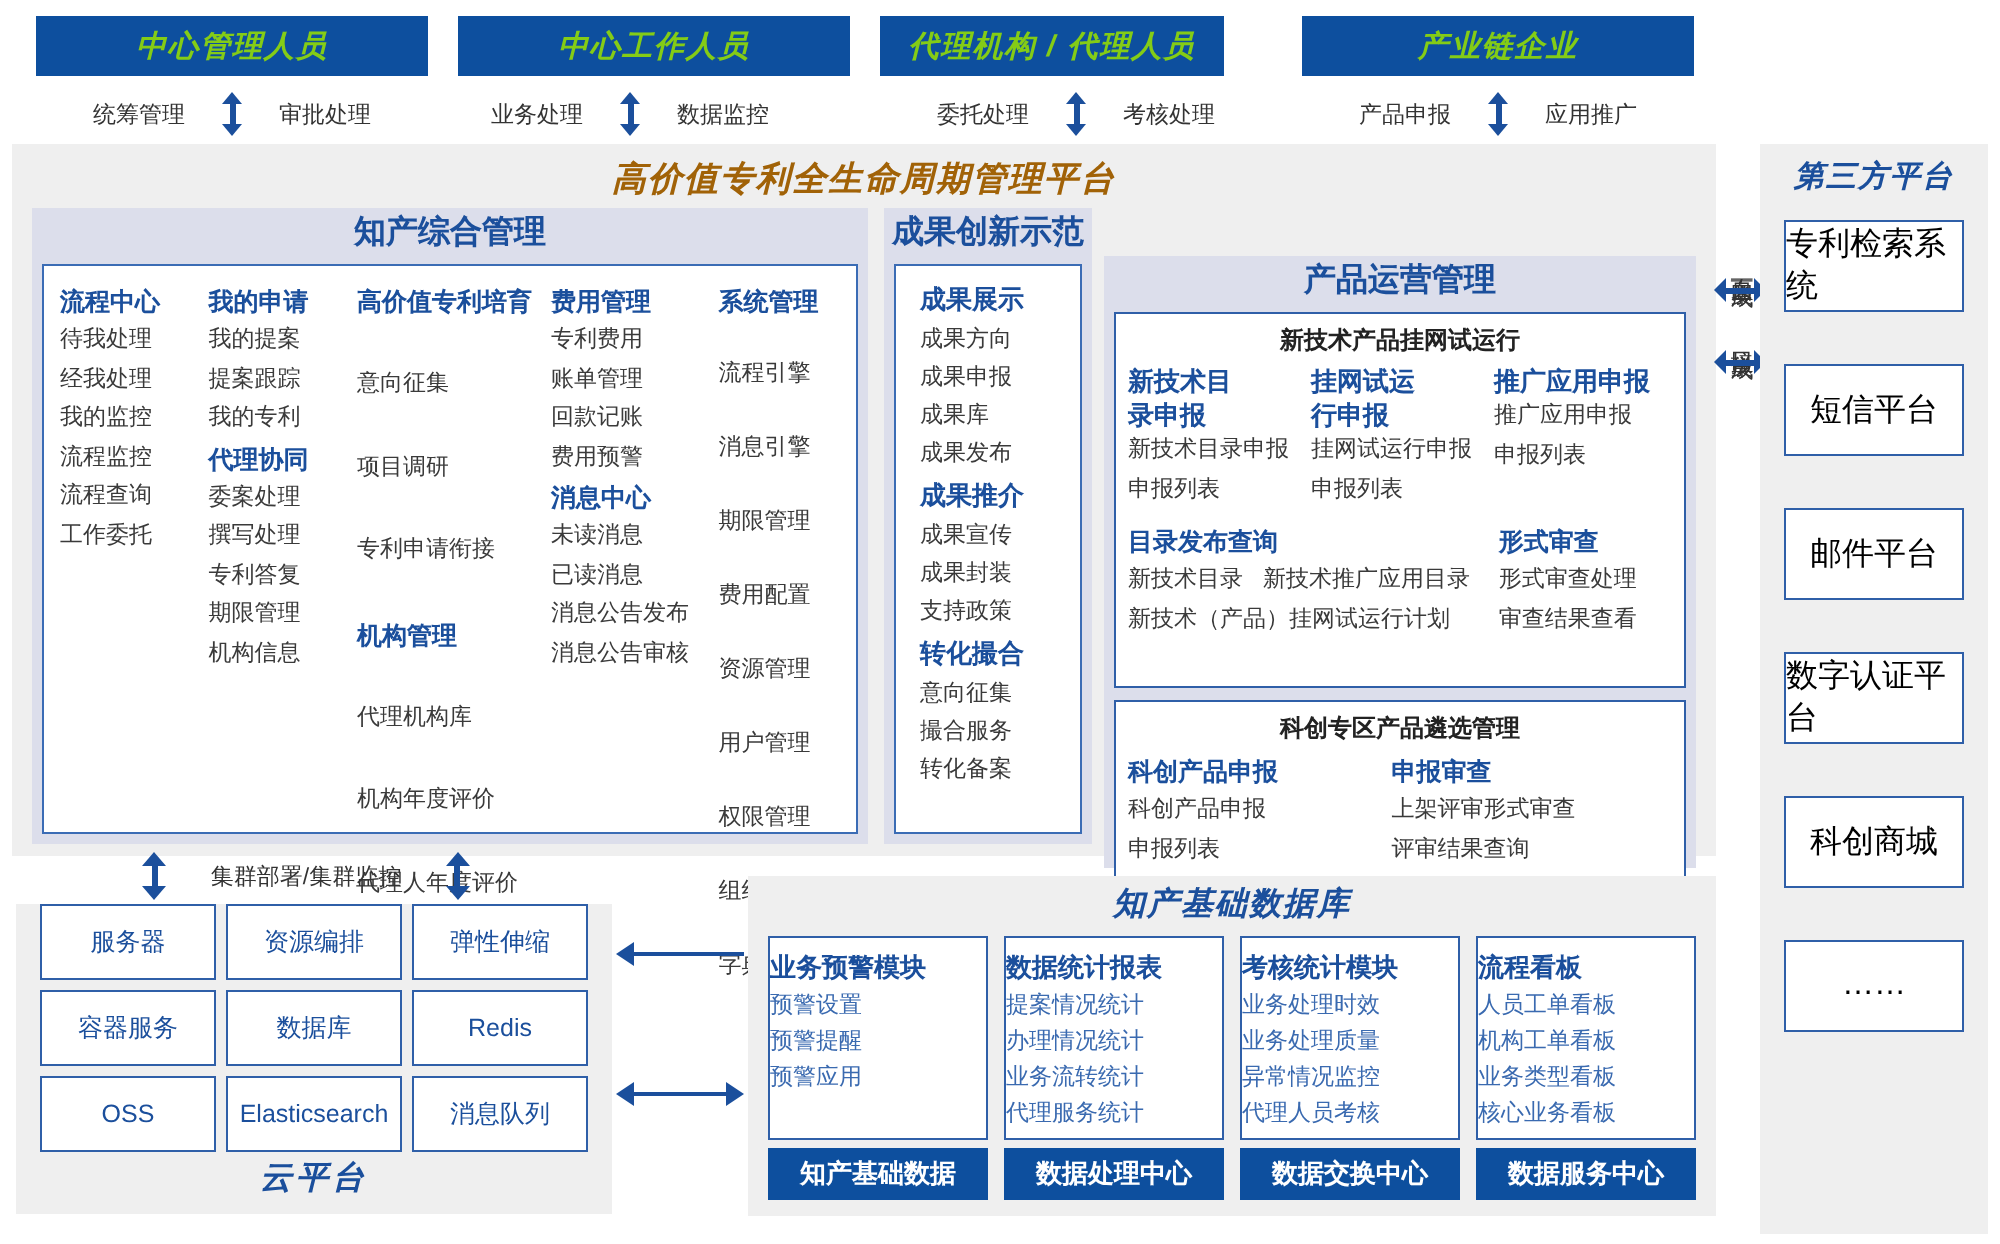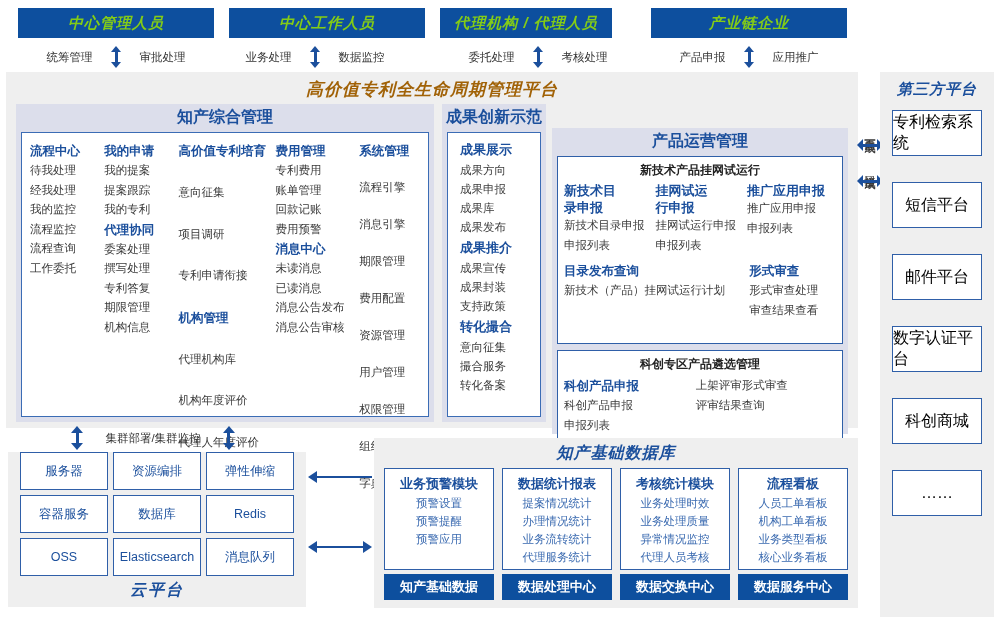--- a/index.html
+++ b/index.html
@@ -164,21 +164,21 @@
     position:absolute;left:374px;top:438px;width:484px;height:170px;background:#efefef;
   }
   #db-title{
     text-align:center;font-size:16px;font-weight:bold;font-style:italic;
     color:#1b4f9c;line-height:30px;letter-spacing:1px;
   }
   #db-cols{display:flex;gap:8px;padding:0 10px;}
   .db-col{flex:1;display:flex;flex-direction:column;}
   .db-card{
     border:1.5px solid #2f5fa8;background:#fff;height:96px;
-    display:flex;flex-direction:column;align-items:center;padding-top:4px;font-family:Liberation Serif, serif;
+    display:flex;flex-direction:column;align-items:flex-start;padding-top:4px;font-family:Liberation Serif, serif;
   }
   .db-card .h{font-size:13px;font-weight:bold;color:#1b4f9c;line-height:21px;}
   .db-card .r{font-size:11.5px;color:#3a6ab0;line-height:18px;}
   .db-foot{
     margin-top:4px;height:26px;background:#0d4f9e;color:#fff;
     display:flex;align-items:center;justify-content:center;
     font-size:13px;font-weight:bold;
   }
 </style>
 </head>
@@ -326,39 +326,44 @@
             </div>
             <div class="col" style="width: 95px;">
               <div class="cat" style="white-space: normal; line-height: 17px; font-size: 13px; width: 95px;">推广应用申报</div>
               <div class="itm">推广应用申报</div>
               <div class="itm">申报列表</div>
             </div>
           </div>
         <div id="sb1-row2" style="display:flex;padding:6px 0 0 6px;">
             <div class="col" style="width: 190px;">
               <div class="cat">目录发布查询</div>
+              <div style="display: flex; gap: 10px;">
+                <span class="itm">新技术目录</span>
+                <span class="itm">新技术推广应用目录</span>
+              </div>
               <div class="itm">新技术（产品）挂网试运行计划</div>
             </div>
             <div class="col" style="width: 95px;">
               <div class="cat">形式审查</div>
               <div class="itm">形式审查处理</div>
               <div class="itm">审查结果查看</div>
             </div>
           </div>
       </div>
 
       <div class="subbox" id="sb2" style="left:0;top:194px;right:0;height:92px;">
         <div class="subbox-title">科创专区产品遴选管理</div>
         <div id="sb2-row1" style="display:flex;padding:2px 0 0 6px;">
             <div class="col" style="width: 135px;">
               <div class="cat">科创产品申报</div>
               <div class="itm">科创产品申报</div>
               <div class="itm">申报列表</div>
             </div>
             <div class="col" style="width: 150px;">
+              <div class="cat">申报审查</div>
               <div class="itm">上架评审形式审查</div>
               <div class="itm">评审结果查询</div>
             </div>
           </div>
       </div>
     </div>
   </div>
 </div>
 
 <div id="integration">

